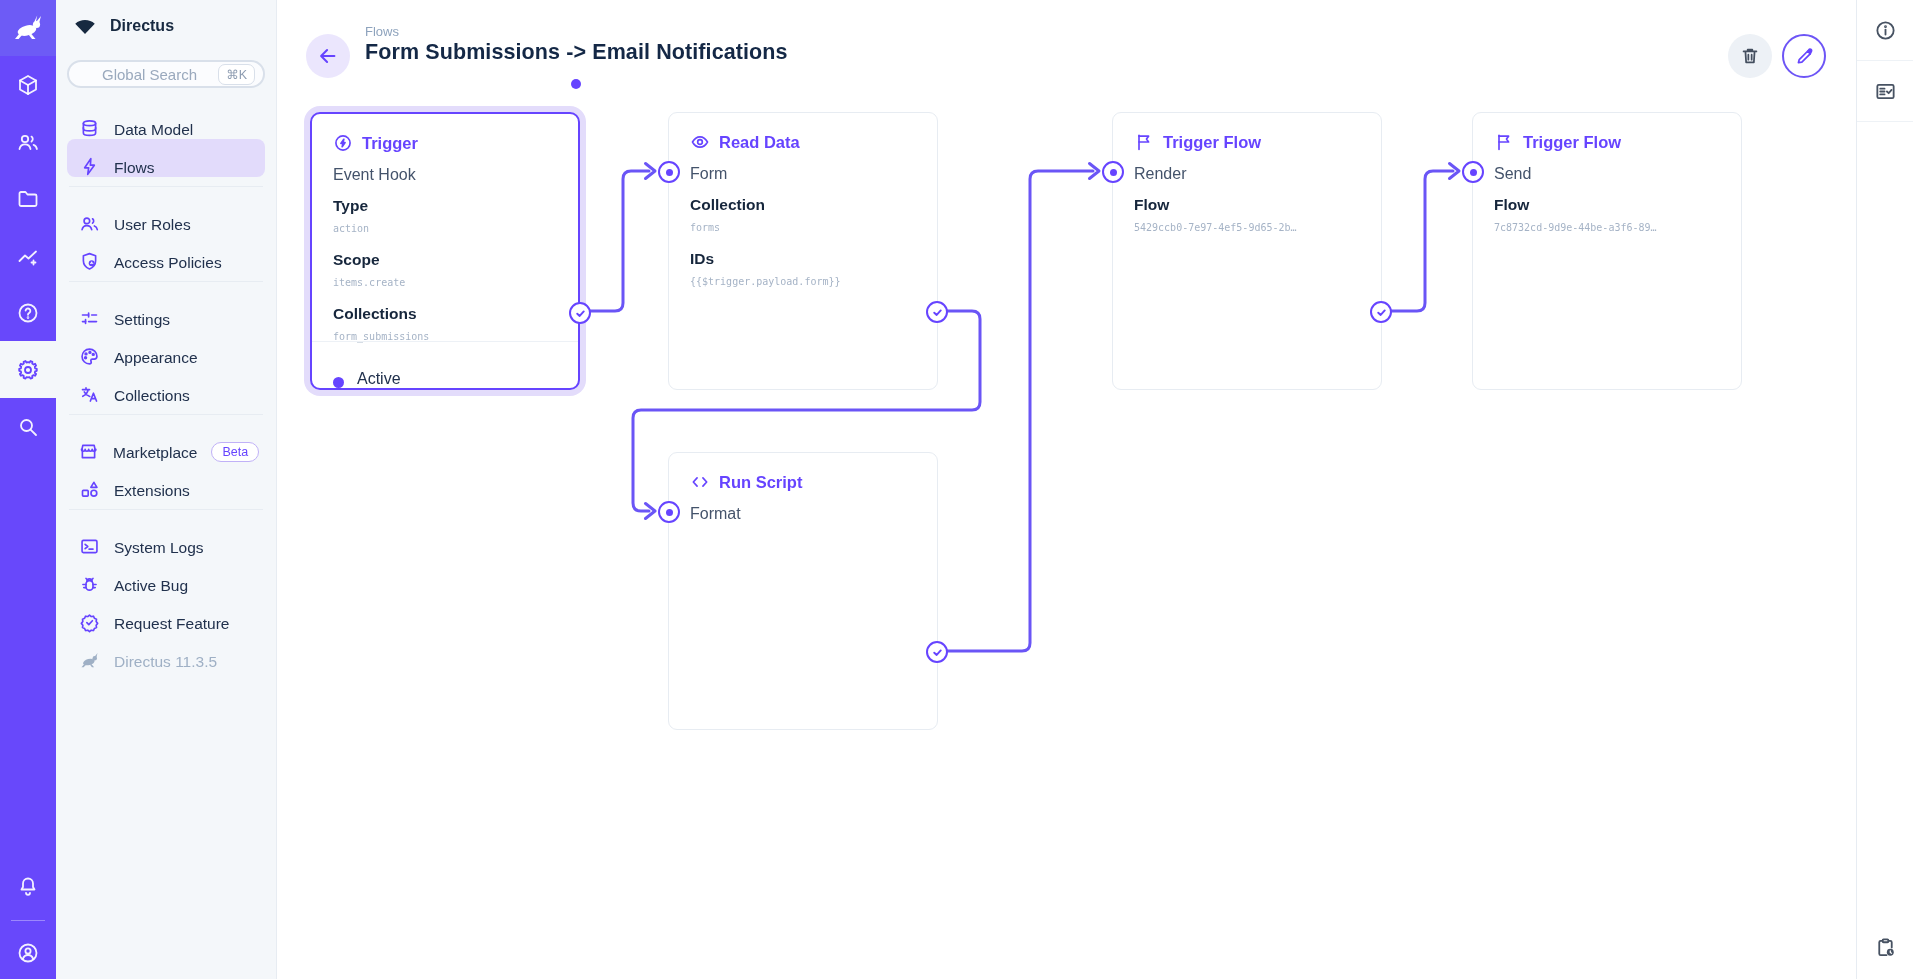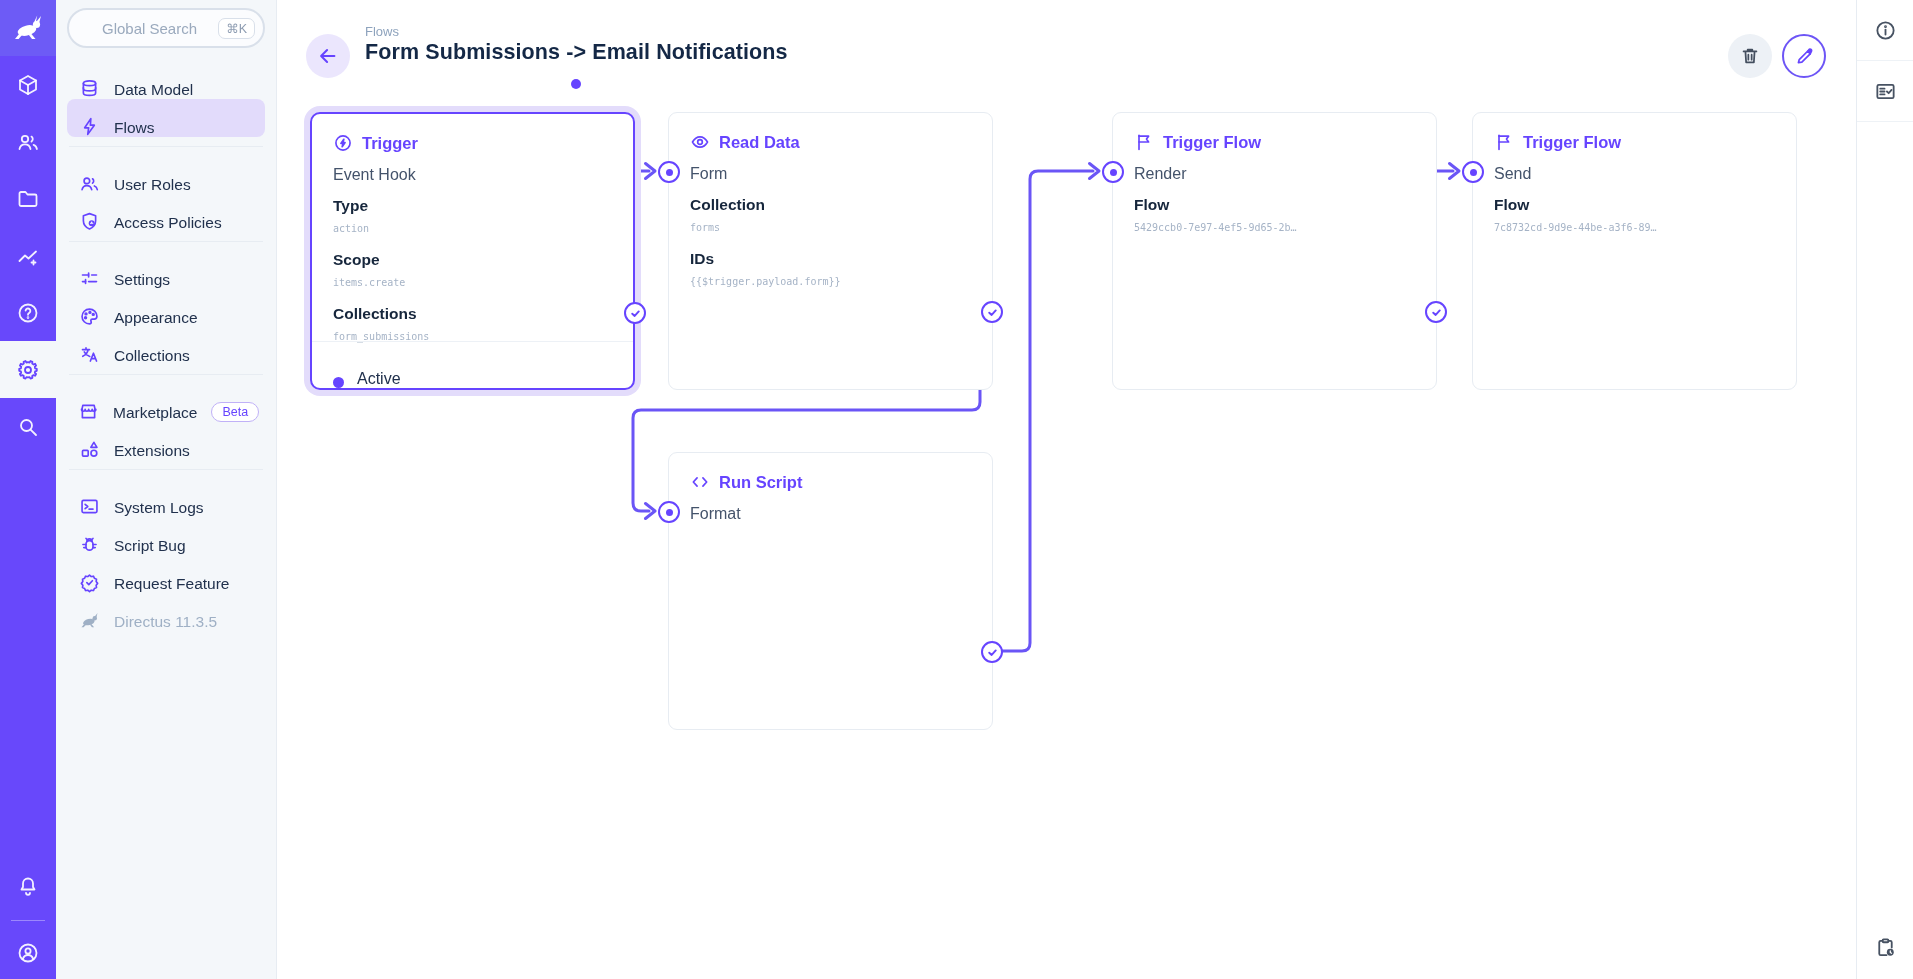--- a/index.html
+++ b/index.html
@@ -18,21 +18,21 @@
   .mod-btn{ width:56px; height:57px; display:flex; align-items:center; justify-content:center; cursor:pointer; }
   .mod-btn svg{ width:24px; height:24px; stroke:rgba(255,255,255,.92); fill:none; stroke-width:1.8; stroke-linecap:round; stroke-linejoin:round; }
   .mod-btn.active{ background:#f4f7fa; }
   .mod-btn.active svg{ stroke:#6644ff; }
   .mod-spacer{ flex:1; }
   .mod-divider{ width:34px; height:1px; background:rgba(255,255,255,.35); margin:6px 0; }
 
   
   .nav{ width:221px; flex:0 0 221px; background:#f4f7fa; border-right:1px solid #e7ecf2; display:flex; flex-direction:column; padding-bottom:10px; }
   .project{ height:52px; display:flex; align-items:center; gap:13px; padding:0 17px; font-weight:bold; font-size:16px; color:#172940; flex:0 0 52px;}
-  .search-box{ margin:8px 11px 13px; height:40px; border:2px solid #d9e0ea; border-radius:22px; background:#fbfcfe;
+  .search-box{ margin:8px 11px 13px; height:28px; border:2px solid #d9e0ea; border-radius:22px; background:#fbfcfe;
     display:flex; align-items:center; padding:0 8px 0 33px; }
   .search-box .ph{ color:#9aa9bd; font-size:15px; flex:1; white-space:nowrap; overflow:hidden;}
   .kbd{ border:1px solid #d9e0ea; border-radius:7px; padding:2px 7px; font-size:12.5px; color:#8d9cb1; background:#fff; margin-left:6px;}
   .nav-item{ height:38px; margin:0 11px; border-radius:8px; display:flex; align-items:flex-end; gap:14px; padding:0 11px; font-size:15.5px; color:#21314d; cursor:pointer; flex:0 0 38px;}
   .nav-item.active{ background:#e2dbfb; }
   .nav-item .nicon{ width:22px; height:22px; display:flex; align-items:center; justify-content:center; }
   .nav-item .nicon svg{ width:21px; height:21px; stroke:#6644ff; fill:none; stroke-width:1.9; stroke-linecap:round; stroke-linejoin:round;}
   .nav-item.version{ color:#9fb0c5; cursor:default; }
   .nav-item.version .nicon svg{ stroke:#9fb0c5; }
   .nav-divider{ height:1px; background:#e7ecf2; margin:9px 13px; flex:0 0 1px;}
@@ -51,21 +51,21 @@
   .icon-btn{ width:44px; height:44px; border-radius:50%; display:flex; align-items:center; justify-content:center; cursor:pointer;}
   .icon-btn.trash{ background:#edf1f6; }
   .icon-btn.trash svg{ width:22px; height:22px; stroke:#444f5f; fill:none; stroke-width:1.9; stroke-linecap:round; stroke-linejoin:round;}
   .icon-btn.edit{ background:#fff; border:2px solid #6d55f6; }
   .icon-btn.edit svg{ width:21px; height:21px; stroke:#6644ff; fill:none; stroke-width:1.9; stroke-linecap:round; stroke-linejoin:round;}
 
   
   .canvas{ position:absolute; inset:0; }
   .wires{ position:absolute; inset:0; z-index:1; }
   .wires path{ stroke:#6a55f6; stroke-width:3; fill:none; stroke-linecap:round; stroke-linejoin:round;}
-  .panel{ position:absolute; width:325px; height:278px; background:#fff; border:1px solid #e7ecf2; border-radius:9px; padding:19px 21px; z-index:2; cursor:pointer;}
+  .panel{ position:absolute; width:270px; height:278px; background:#fff; border:1px solid #e7ecf2; border-radius:9px; padding:19px 21px; z-index:2; cursor:pointer;}
   .panel.selected{ border:2.5px solid #6644ff; border-radius:10px; box-shadow:0 0 0 6px #e3dcfb; }
   .panel-header{ display:flex; align-items:center; gap:9px; color:#6644ff; font-weight:bold; font-size:16.5px; margin-bottom:13px;}
   .panel-header svg{ width:20px; height:20px; stroke:#6644ff; fill:none; stroke-width:2; stroke-linecap:round; stroke-linejoin:round; flex:0 0 20px;}
   .panel-name{ font-size:16px; color:#44536b; margin-bottom:10px; }
   .field-label{ font-size:15.5px; font-weight:bold; color:#16263c; margin-top:11px; line-height:21px;}
   .field-value{ font-family:"DejaVu Sans Mono", monospace; font-size:10px; color:#a5b3c6; margin-top:3px; white-space:nowrap; overflow:hidden; line-height:19px;}
   .panel-footer{ position:absolute; left:0; right:0; bottom:0; height:47px; border-top:1px solid #edf1f6; display:flex; align-items:flex-end; gap:13px; padding:0 21px; font-size:16px; color:#21314d;}
   .panel-footer .dot{ width:11px; height:11px; border-radius:50%; background:#6644ff; }
   .anchor{ position:absolute; width:22px; height:22px; border-radius:50%; background:#fff; border:2.5px solid #6644ff; display:flex; align-items:center; justify-content:center; cursor:pointer; z-index:3;}
   .anchor.in{ left:-11px; top:48px; }
@@ -153,20 +153,26 @@
   <div class="mod-btn" style="height:52px">
     <svg viewBox="0 0 24 24">
         <circle cx="12" cy="12" r="8.5"></circle>
         <circle cx="12" cy="10" r="2.6"></circle>
         <path d="M6.8 18 c1-3 2.9-4 5.2-4 s4.2 1 5.2 4"></path>
       </svg>
   </div>
 </nav>
 
 <aside class="nav">
+  <div class="project">
+    <svg width="24" height="22" viewBox="0 0 32 24">
+        <path d="M3 9 C10 2.5 22 2.5 29 9 L16 22.5 Z" fill="#172940"></path>
+      </svg>
+    <span>Directus</span>
+  </div>
 
   <div class="search-box">
     <span class="ph">Global Search</span>
     <span class="kbd">⌘K</span>
   </div>
 
   <div class="nav-item">
     <span class="nicon">
         <svg viewBox="0 0 24 24">
           <ellipse cx="12" cy="6" rx="7" ry="2.8"></ellipse>
@@ -269,21 +275,21 @@
       </span>
     <span>System Logs</span>
   </div>
   <div class="nav-item">
     <span class="nicon">
         <svg viewBox="0 0 24 24">
           <rect x="8" y="7.5" width="8" height="11" rx="4"></rect>
           <path d="M9 8.5 a3 3 0 0 1 6 0 M8 12 H4.5 M8 15.5 H5.5 M16 12 H19.5 M16 15.5 H18.5 M9.5 7 L8 5 M14.5 7 L16 5"></path>
         </svg>
       </span>
-    <span>Script Bug</span>
+    <span>Active Bug</span>
   </div>
   <div class="nav-item">
     <span class="nicon">
         <svg viewBox="0 0 24 24">
           <path d="M12 3.5 l2 1.7 2.6-.4 1 2.4 2.4 1-.4 2.6 1.7 2.2-1.7 2.2.4 2.6-2.4 1-1 2.4-2.6-.4-2 1.7-2-1.7-2.6.4-1-2.4-2.4-1 .4-2.6-1.7-2.2 1.7-2.2-.4-2.6 2.4-1 1-2.4 2.6.4 Z"></path>
           <path d="M9 12.2 L11.2 14.4 L15.3 10"></path>
         </svg>
       </span>
     <span>Request Feature</span>
   </div>

